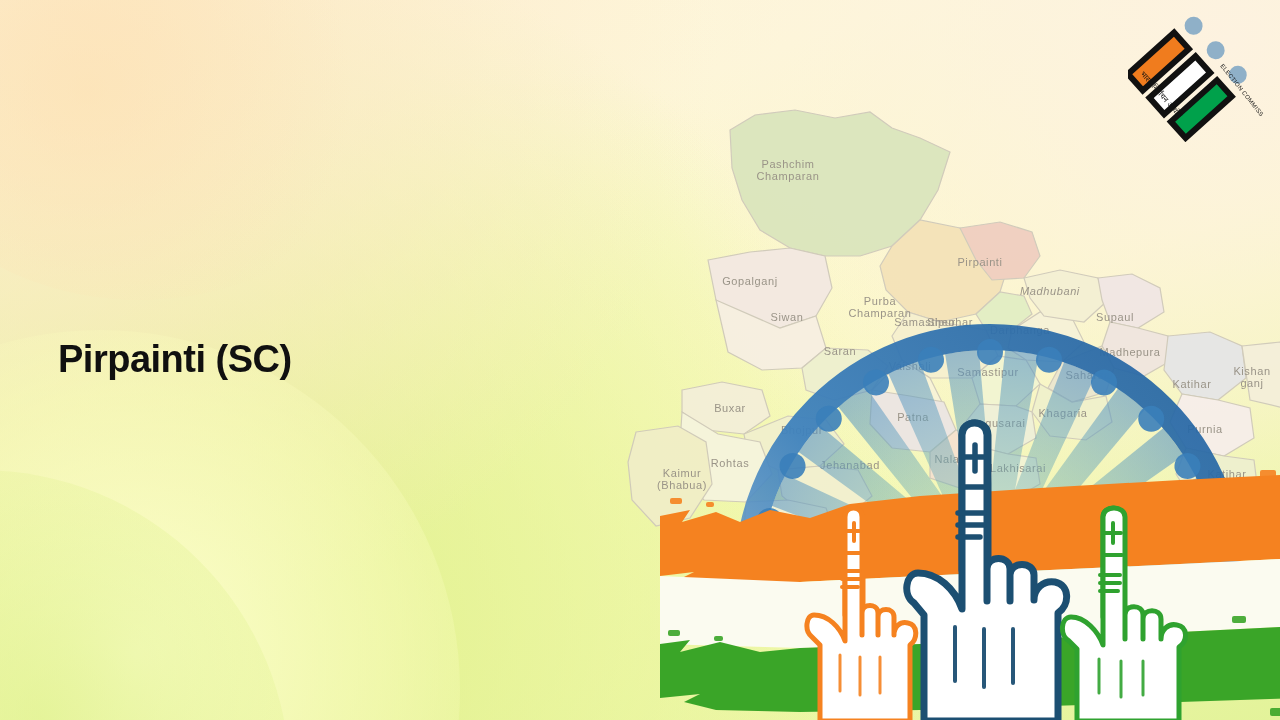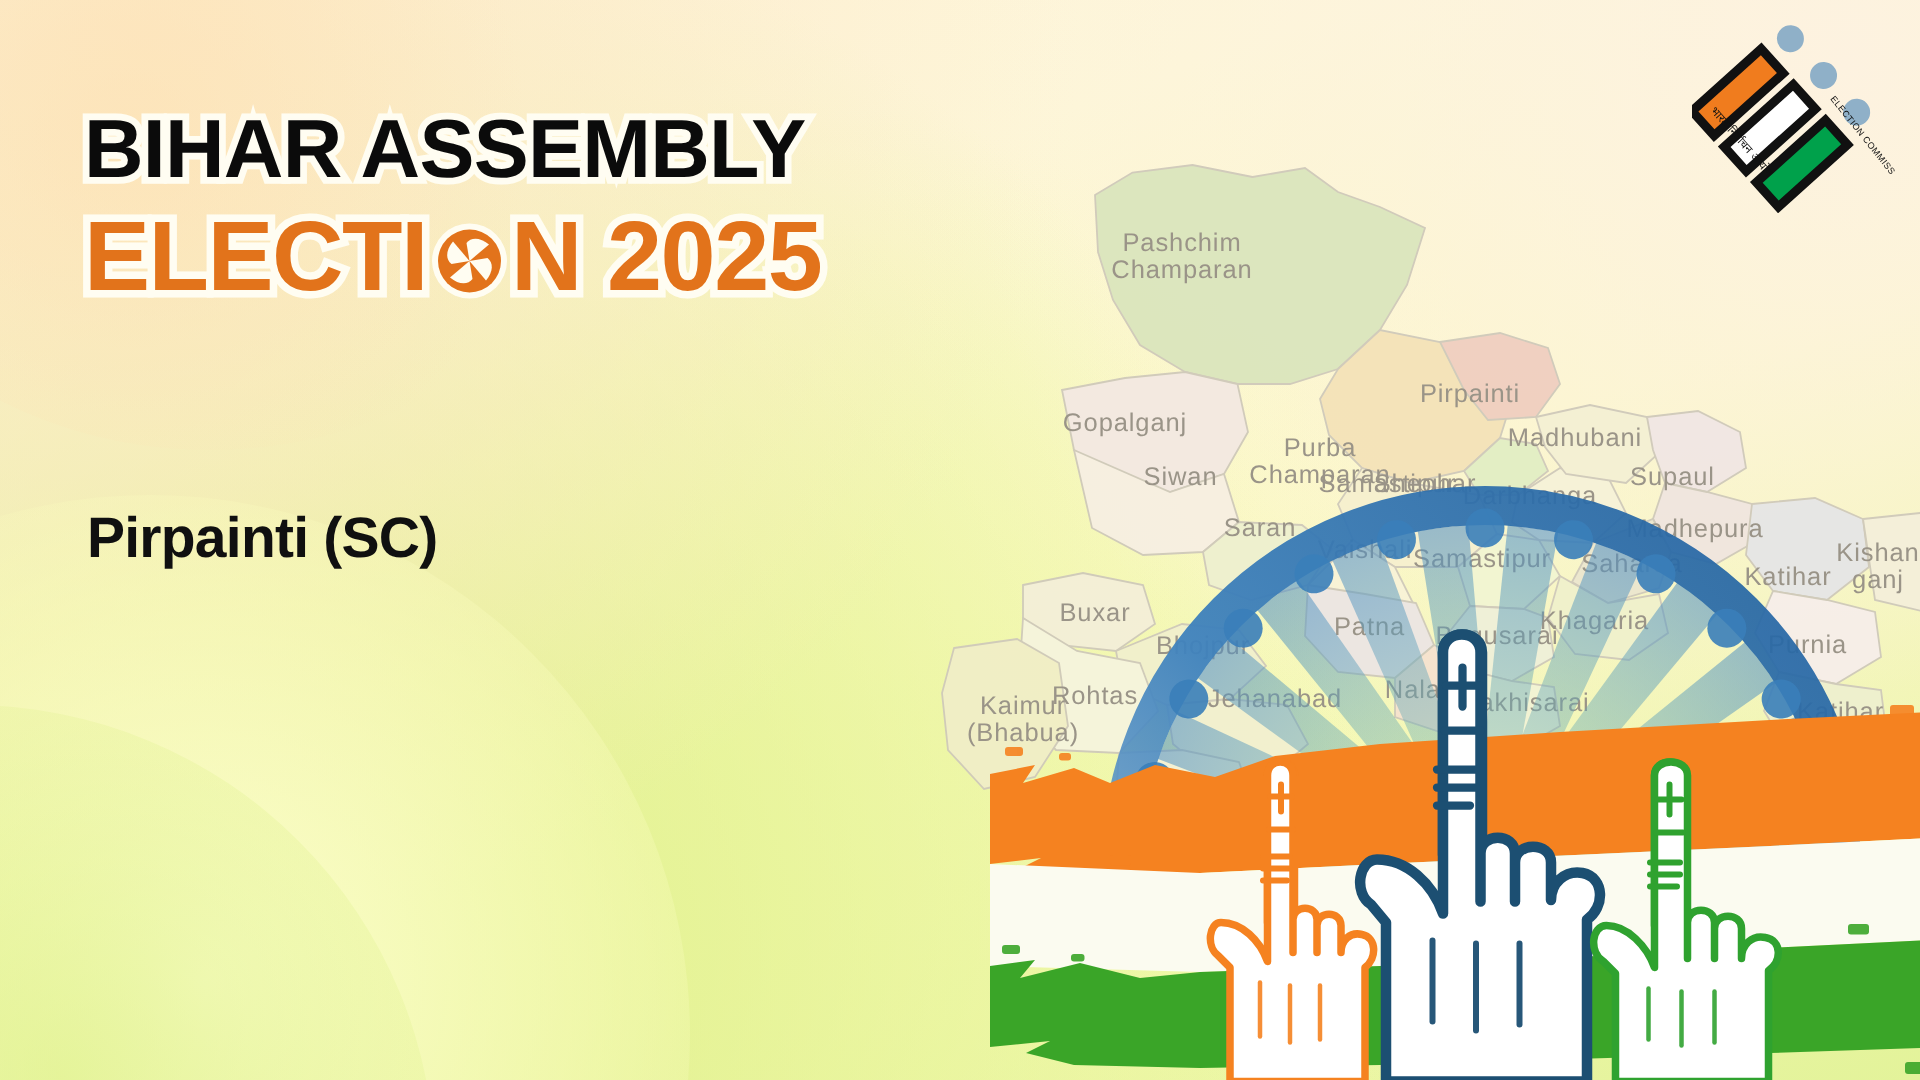--- a/index.html
+++ b/index.html
@@ -23,21 +23,21 @@
     background:radial-gradient(circle at 55% 45%, rgba(255,255,210,.95) 0%, rgba(250,252,190,.55) 45%, rgba(236,247,160,0) 72%);}
   .blob-b{left:-330px;top:470px;width:620px;height:620px;
     background:radial-gradient(circle at 60% 40%, rgba(214,238,124,.55) 0%, rgba(214,238,124,0) 70%);}
   .blob-c{left:-120px;top:-120px;width:520px;height:420px;
     background:radial-gradient(circle at 40% 50%, rgba(253,224,176,.55) 0%, rgba(253,224,176,0) 70%);}
 
   
   .map-wrap{position:absolute;left:620px;top:60px;width:700px;height:560px;}
   .map-svg{position:absolute;inset:0;width:100%;height:100%;}
   .map-label{
-    position:absolute;font-size:17px;letter-spacing:.6px;color:#9a9488;
+    position:absolute;font-size:11px;letter-spacing:.6px;color:#9a9488;
     white-space:pre-line;line-height:1.05;text-align:center;
     transform:translate(-50%,-50%);pointer-events:none;
   }
 
   
   .chakra{position:absolute;left:740px;top:250px;width:500px;height:330px;overflow:hidden;}
 
   
   .flag{position:absolute;left:620px;top:430px;width:680px;height:290px;}
 
@@ -127,21 +127,21 @@
         <div class="map-label" style="left: 260px; top: 248px;">Purba
 Champaran</div>
         <div class="map-label" style="left: 130px; top: 222px;">Gopalganj</div>
         <div class="map-label" style="left: 360px; top: 203px;">Pirpainti</div>
         <div class="map-label" style="left: 330px; top: 263px;">Sheohar</div>
         <div class="map-label" style="left: 167px; top: 258px;">Siwan</div>
         <div class="map-label" style="left: 305px; top: 263px;">Samastipur</div>
         <div class="map-label" style="left: 220px; top: 292px;">Saran</div>
         <div class="map-label" style="left: 290px; top: 307px;">Vaishali</div>
         <div class="map-label" style="left: 400px; top: 271px;">Darbhanga</div>
-        <div class="map-label" style="left: 430px; top: 232px;">Madhubani</div>
+        <div class="map-label" style="left: 430px; top: 232px; font-style: italic;">Madhubani</div>
         <div class="map-label" style="left: 368px; top: 313px;">Samastipur</div>
         <div class="map-label" style="left: 495px; top: 258px;">Supaul</div>
         <div class="map-label" style="left: 510px; top: 293px;">Madhepura</div>
         <div class="map-label" style="left: 468px; top: 316px;">Saharsa</div>
         <div class="map-label" style="left: 572px; top: 325px;">Katihar</div>
         <div class="map-label" style="left: 632px; top: 318px;">Kishan
 ganj</div>
         <div class="map-label" style="left: 585px; top: 370px;">Purnia</div>
         <div class="map-label" style="left: 607px; top: 415px;">Katihar</div>
         <div class="map-label" style="left: 443px; top: 354px;">Khagaria</div>
@@ -352,39 +352,20 @@
         <path d="M45 80 L65 80 M45 88 L65 88 M45 96 L63 96"></path>
       </g>
       <g stroke="#2fa22f" stroke-width="3" fill="none" stroke-linecap="round" opacity=".9">
         <path d="M44 164 L44 198"></path>
           <path d="M66 166 L66 202"></path>
           <path d="M88 166 L88 200"></path>
       </g>
     </svg>
   </div>
 
-  <div class="titles">
-    <div class="t-line1">BIHAR ASSEMBLY</div>
-    <div class="t-line2">
-      <span class="seg">ELECTI</span>
-      <span class="ballot-o">
-        <svg viewBox="0 0 52 52" width="52" height="52">
-          <circle cx="26" cy="26" r="25" fill="#fffdf2"></circle>
-          <circle cx="26" cy="26" r="21" fill="#e2731b"></circle>
-          <g fill="#fffdf2">
-            <path d="M26 26 L15 13 C10 19 10 25 14 28 Z"></path>
-            <path d="M26 26 L39 15 C33 10 27 10 24 14 Z"></path>
-            <path d="M26 26 L37 39 C42 33 42 27 38 24 Z"></path>
-            <path d="M26 26 L13 37 C19 42 25 42 28 38 Z"></path>
-          </g>
-        </svg>
-      </span>
-      <span class="seg">N 2025</span>
-    </div>
-  </div>
 
   <div class="constituency">Pirpainti (SC)</div>
 
   <div class="logo">
     <svg viewBox="0 0 140 130" width="140" height="130">
       <g transform="rotate(-42 70 65)">
         <rect x="20" y="16" width="62" height="22" fill="#f07c1e" stroke="#111" stroke-width="6"></rect>
         <rect x="20" y="48" width="62" height="22" fill="#ffffff" stroke="#111" stroke-width="6"></rect>
         <rect x="20" y="80" width="62" height="22" fill="#00a14b" stroke="#111" stroke-width="6"></rect>
         <circle cx="101" cy="24" r="9" fill="#8fb0c8"></circle>

